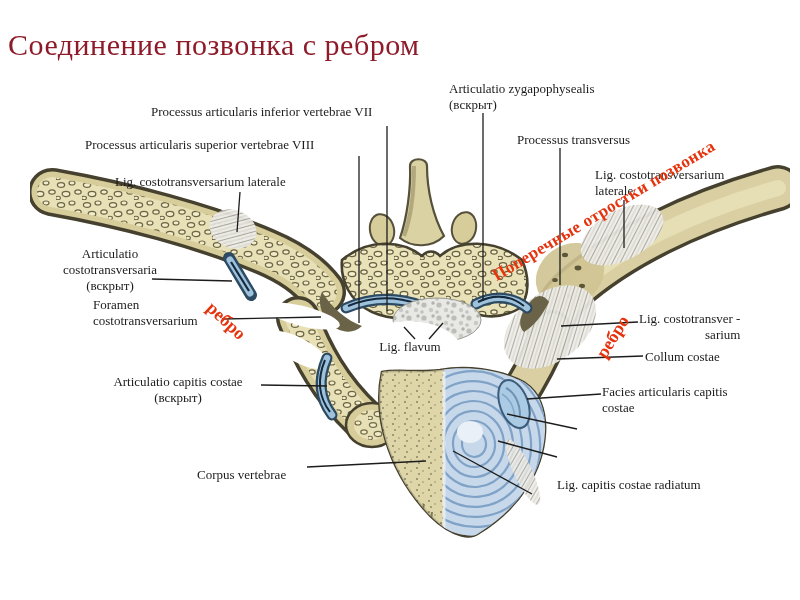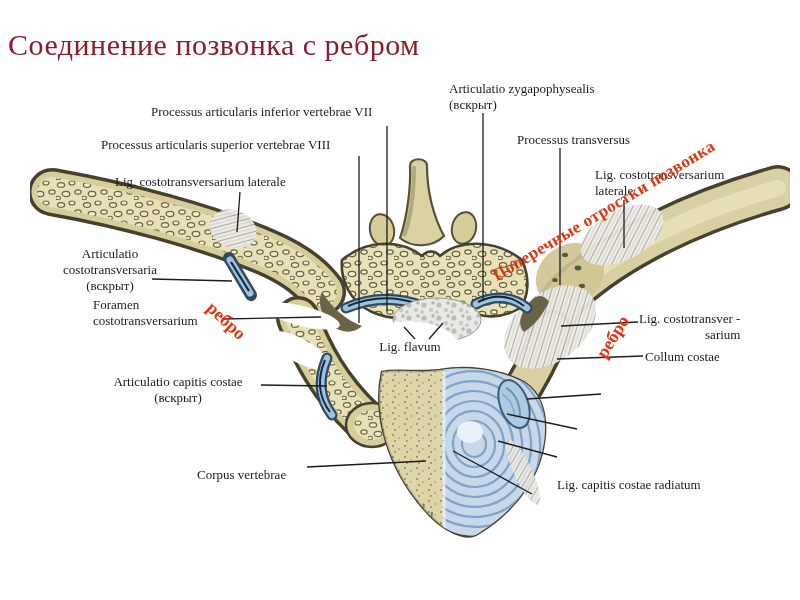--- a/index.html
+++ b/index.html
@@ -181,39 +181,41 @@
         <line x1="531" y1="246" x2="608" y2="242"></line>
         <line x1="527" y1="279" x2="613" y2="276"></line>
         <line x1="497" y1="319" x2="571" y2="314"></line>
         <line x1="477" y1="334" x2="547" y2="349"></line>
         <line x1="468" y1="361" x2="527" y2="377"></line>
         <line x1="423" y1="371" x2="502" y2="414"></line>
       </g>
     </svg>
 
     <div class="lbl" style="left:121px; top:24px;">Processus articularis inferior vertebrae VII</div>
-    <div class="lbl" style="left:55px;  top:57px;margin-left:16px;">Processus articularis superior vertebrae VIII</div>
+    <div class="lbl" style="left:55px;  top:57px;">Processus articularis superior vertebrae VIII</div>
     <div class="lbl" style="left:85px;  top:94px;">Lig. costotransversarium laterale</div>
     <div class="lbl" style="left:419px; top:1px;">Articulatio zygapophysealis
 (вскрыт)</div>
     <div class="lbl" style="left:487px; top:52px;">Processus transversus</div>
     <div class="lbl" style="left:565px; top:87px;">Lig. costotransversarium
 laterale</div>
     <div class="lbl center" style="left:2px; top:166px; width:156px;">Articulatio
 costotransversaria
 (вскрыт)</div>
     <div class="lbl" style="left:63px;  top:217px;">Foramen
 costotransversarium</div>
     <div class="lbl center" style="left:64px; top:294px; width:168px;">Articulatio capitis costae
 (вскрыт)</div>
     <div class="lbl" style="left:167px; top:379px;margin-top:8px;">Corpus vertebrae</div>
     <div class="lbl center" style="left:341px; top:259px; width:78px;">Lig. flavum</div>
     <div class="lbl" style="left:609px; top:231px;text-align:right;">Lig. costotransver -
 sarium</div>
     <div class="lbl" style="left:615px; top:269px;">Collum costae</div>
+    <div class="lbl" style="left:572px; top:304px;">Facies articularis capitis
+costae</div>
     <div class="lbl" style="left:527px; top:369px;margin-top:28px;">Lig. capitis costae radiatum</div>
 
     <div class="red red-diag" style="left:574px; top:131px; transform:translate(-50%,-50%) rotate(-31deg);">Поперечные отростки позвонка</div>
     <div class="red" style="left:196px; top:241px; transform:translate(-50%,-50%) rotate(43deg);">ребро</div>
     <div class="red" style="left:583px; top:257px; transform:translate(-50%,-50%) rotate(-58deg);">ребро</div>
   </div>
 
 </div>
 
 </body></html>

